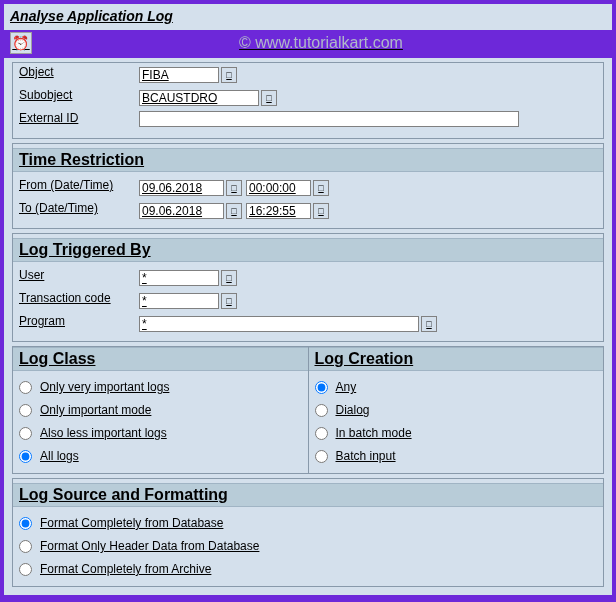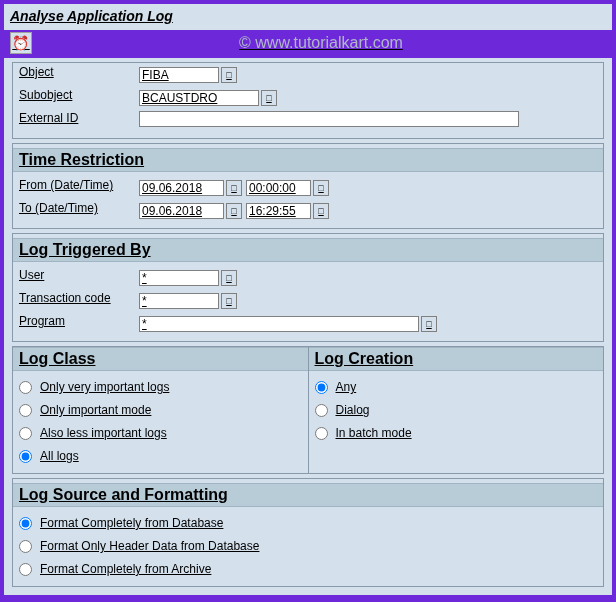--- a/index.html
+++ b/index.html
@@ -285,20 +285,24 @@
             <label class="radio-label" for="lg1">Any</label>
           </div>
           <div class="radio-row">
             <input type="radio" name="logcreation" id="lg2" style="">
             <label class="radio-label" for="lg2">Dialog</label>
           </div>
           <div class="radio-row">
             <input type="radio" name="logcreation" id="lg3" style="">
             <label class="radio-label" for="lg3">In batch mode</label>
           </div>
+          <div class="radio-row">
+            <input type="radio" name="logcreation" id="lg4" style="">
+            <label class="radio-label" for="lg4">Batch input</label>
+          </div>
         </div>
       </div>
     </div>
 
     <div class="section-box">
       <div class="section-header">Log Source and Formatting</div>
       <div class="section-content">
         <div class="radio-row">
           <input type="radio" name="logsource" id="ls1" checked="" style="">
           <label class="radio-label" for="ls1">Format Completely from Database</label>

